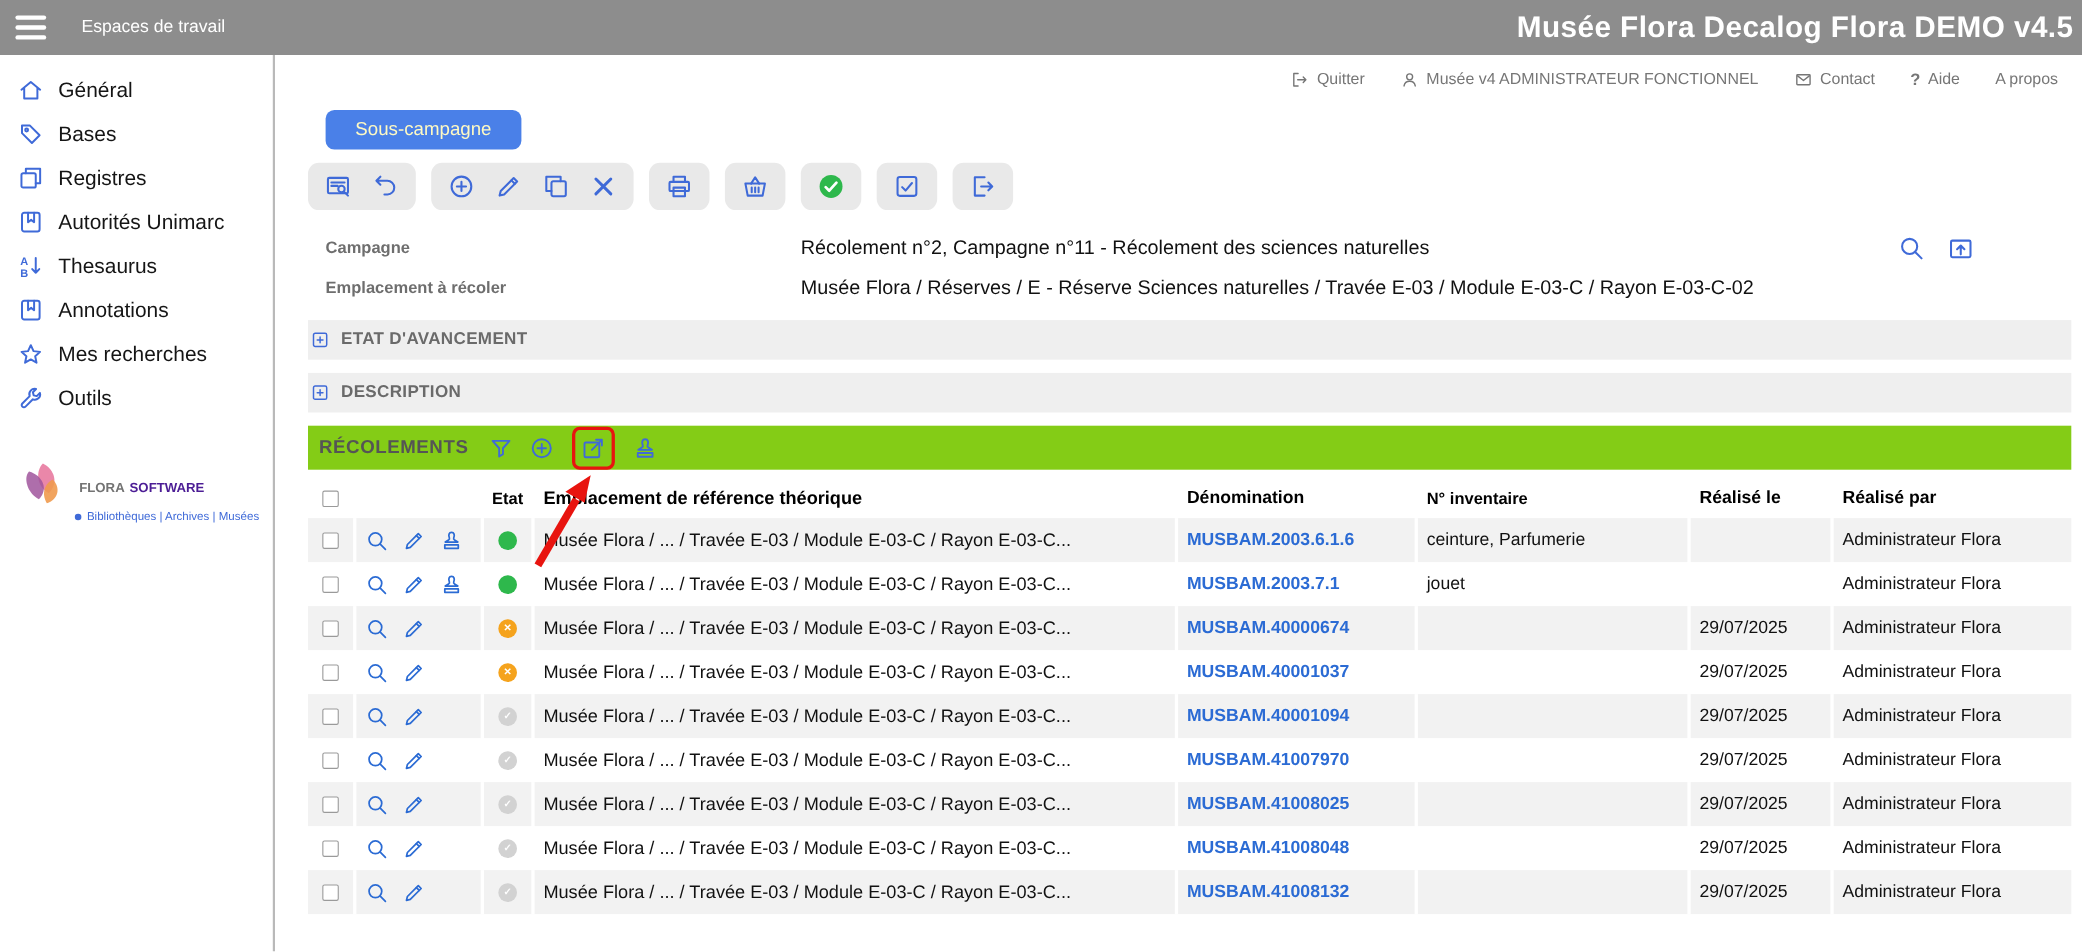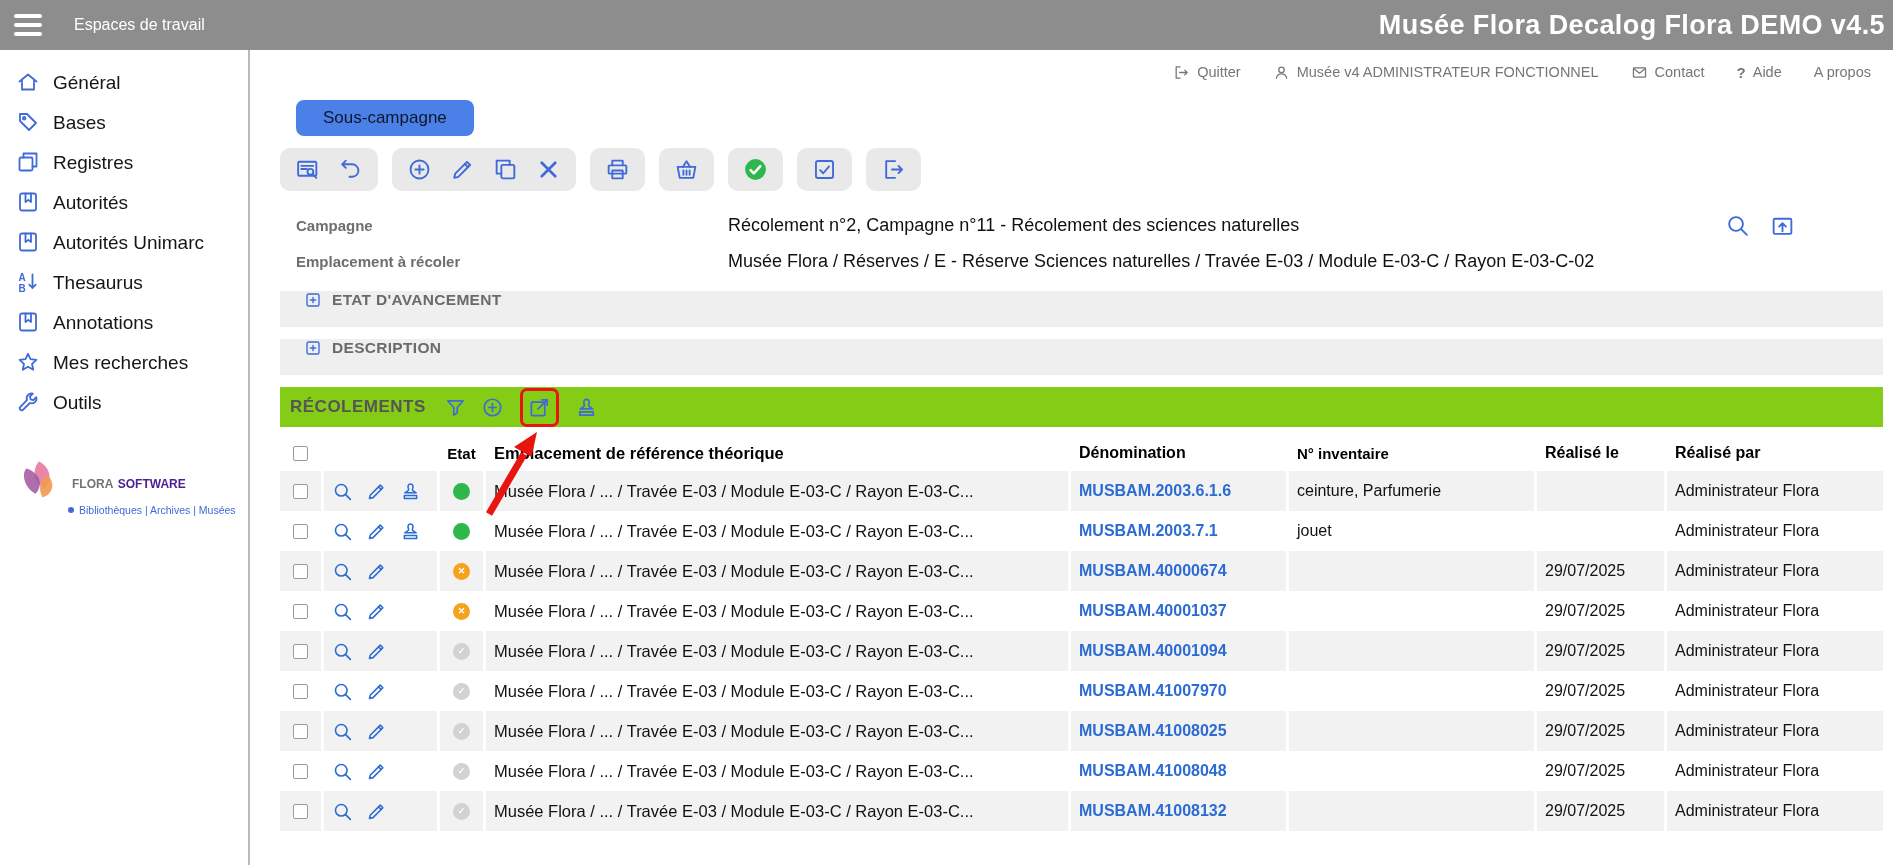--- a/index.html
+++ b/index.html
@@ -33,36 +33,36 @@
 
   
   .subbar { height:44px; display:flex; align-items:center; justify-content:flex-end; gap:32px;
     padding-right:22px; color:#767676; font-size:14.5px; }
   .sub-item { display:flex; align-items:center; gap:7px; cursor:pointer; white-space:nowrap; }
   .sub-icon { width:17px; height:17px; color:#767676; }
   .qmark { font-weight:bold; font-size:15px; }
 
   
   .content { padding:0 10px 0 30px; }
-  .tab { display:inline-block; margin:6px 0 0 16px; background:#4a80e8; color:#0f172a; font-size:17px;
+  .tab { display:inline-block; margin:6px 0 0 16px; background:#4a80e8; color:#fef9c3; font-size:17px;
     padding:8px 27px; border-radius:8px; cursor:pointer; }
 
   .toolbar { display:flex; gap:14px; margin-top:12px; }
   .tgroup { background:#e9e9e9; border-radius:10px; padding:9px 15px; display:flex; gap:18px; align-items:center; }
   .t-icon { width:25px; height:25px; color:#3f6ad8; cursor:pointer; }
 
   .fields { margin-top:16px; }
   .field-row { display:flex; align-items:center; min-height:36px; }
   .field-label { width:448px; flex:0 0 448px; padding-left:16px; font-weight:bold; color:#6e6e6e; font-size:15px; }
   .field-value { font-size:18px; color:#111; white-space:nowrap; }
   .field-icons { margin-left:auto; display:flex; gap:20px; padding-right:88px; }
   .f-icon { width:25px; height:25px; color:#3f6ad8; cursor:pointer; }
 
-  .section-bar { background:#efefef; height:36px; display:flex; align-items:flex-start; gap:10px;
-    padding-left:24px; margin-top:12px; width:1603px; cursor:pointer; }
+  .section-bar { background:#efefef; height:36px; display:flex; align-items:center; gap:10px;
+    padding-left:2px; margin-top:12px; width:1603px; cursor:pointer; }
   .sec-icon { width:18px; height:18px; color:#3f6ad8; }
   .section-title { font-weight:bold; color:#6a6a6a; font-size:15.5px; letter-spacing:.3px; }
 
   .rec-bar { background:#84cc16; height:40px; display:flex; align-items:center; gap:14px;
     padding-left:10px; margin-top:12px; width:1603px; overflow:visible; }
   .rec-title { font-weight:bold; color:#555; font-size:17px; letter-spacing:.5px; margin-right:4px; }
   .rec-icon { width:23px; height:23px; color:#3f6ad8; cursor:pointer; }
 
   .annot-box { position:relative; border:3px solid #e8140f; border-radius:7px; padding:5px; display:flex; margin:0 2px; }
   .annot-arrow { position:absolute; top:35px; left:-48px; width:85px; height:95px; overflow:visible; pointer-events:none; }
@@ -127,29 +127,20 @@
   <div class="nav-item">
     <span class="s-icon">
             <svg viewBox="0 0 24 24" fill="none" stroke="currentColor" stroke-width="1.8" stroke-linecap="round" stroke-linejoin="round">
               <rect x="3.5" y="7.5" width="13" height="13" rx="1.5"></rect>
               <path d="M7.5 7.5V3.5h13v13h-4"></path>
             </svg>
           </span>
     <span class="s-label">Registres</span>
   </div>
 
-  <div class="nav-item">
-    <span class="s-icon">
-            <svg viewBox="0 0 24 24" fill="none" stroke="currentColor" stroke-width="1.8" stroke-linecap="round" stroke-linejoin="round">
-              <rect x="4" y="3.5" width="16" height="17" rx="2"></rect>
-              <path d="M9.5 3.5v8.5l2.8-2.1 2.7 2.1V3.5"></path>
-            </svg>
-          </span>
-    <span class="s-label">Autorités</span>
-  </div>
 
   <div class="nav-item">
     <span class="s-icon">
             <svg viewBox="0 0 24 24" fill="none" stroke="currentColor" stroke-width="1.8" stroke-linecap="round" stroke-linejoin="round">
               <rect x="4" y="3.5" width="16" height="17" rx="2"></rect>
               <path d="M9.5 3.5v8.5l2.8-2.1 2.7 2.1V3.5"></path>
             </svg>
           </span>
     <span class="s-label">Autorités Unimarc</span>
   </div>

